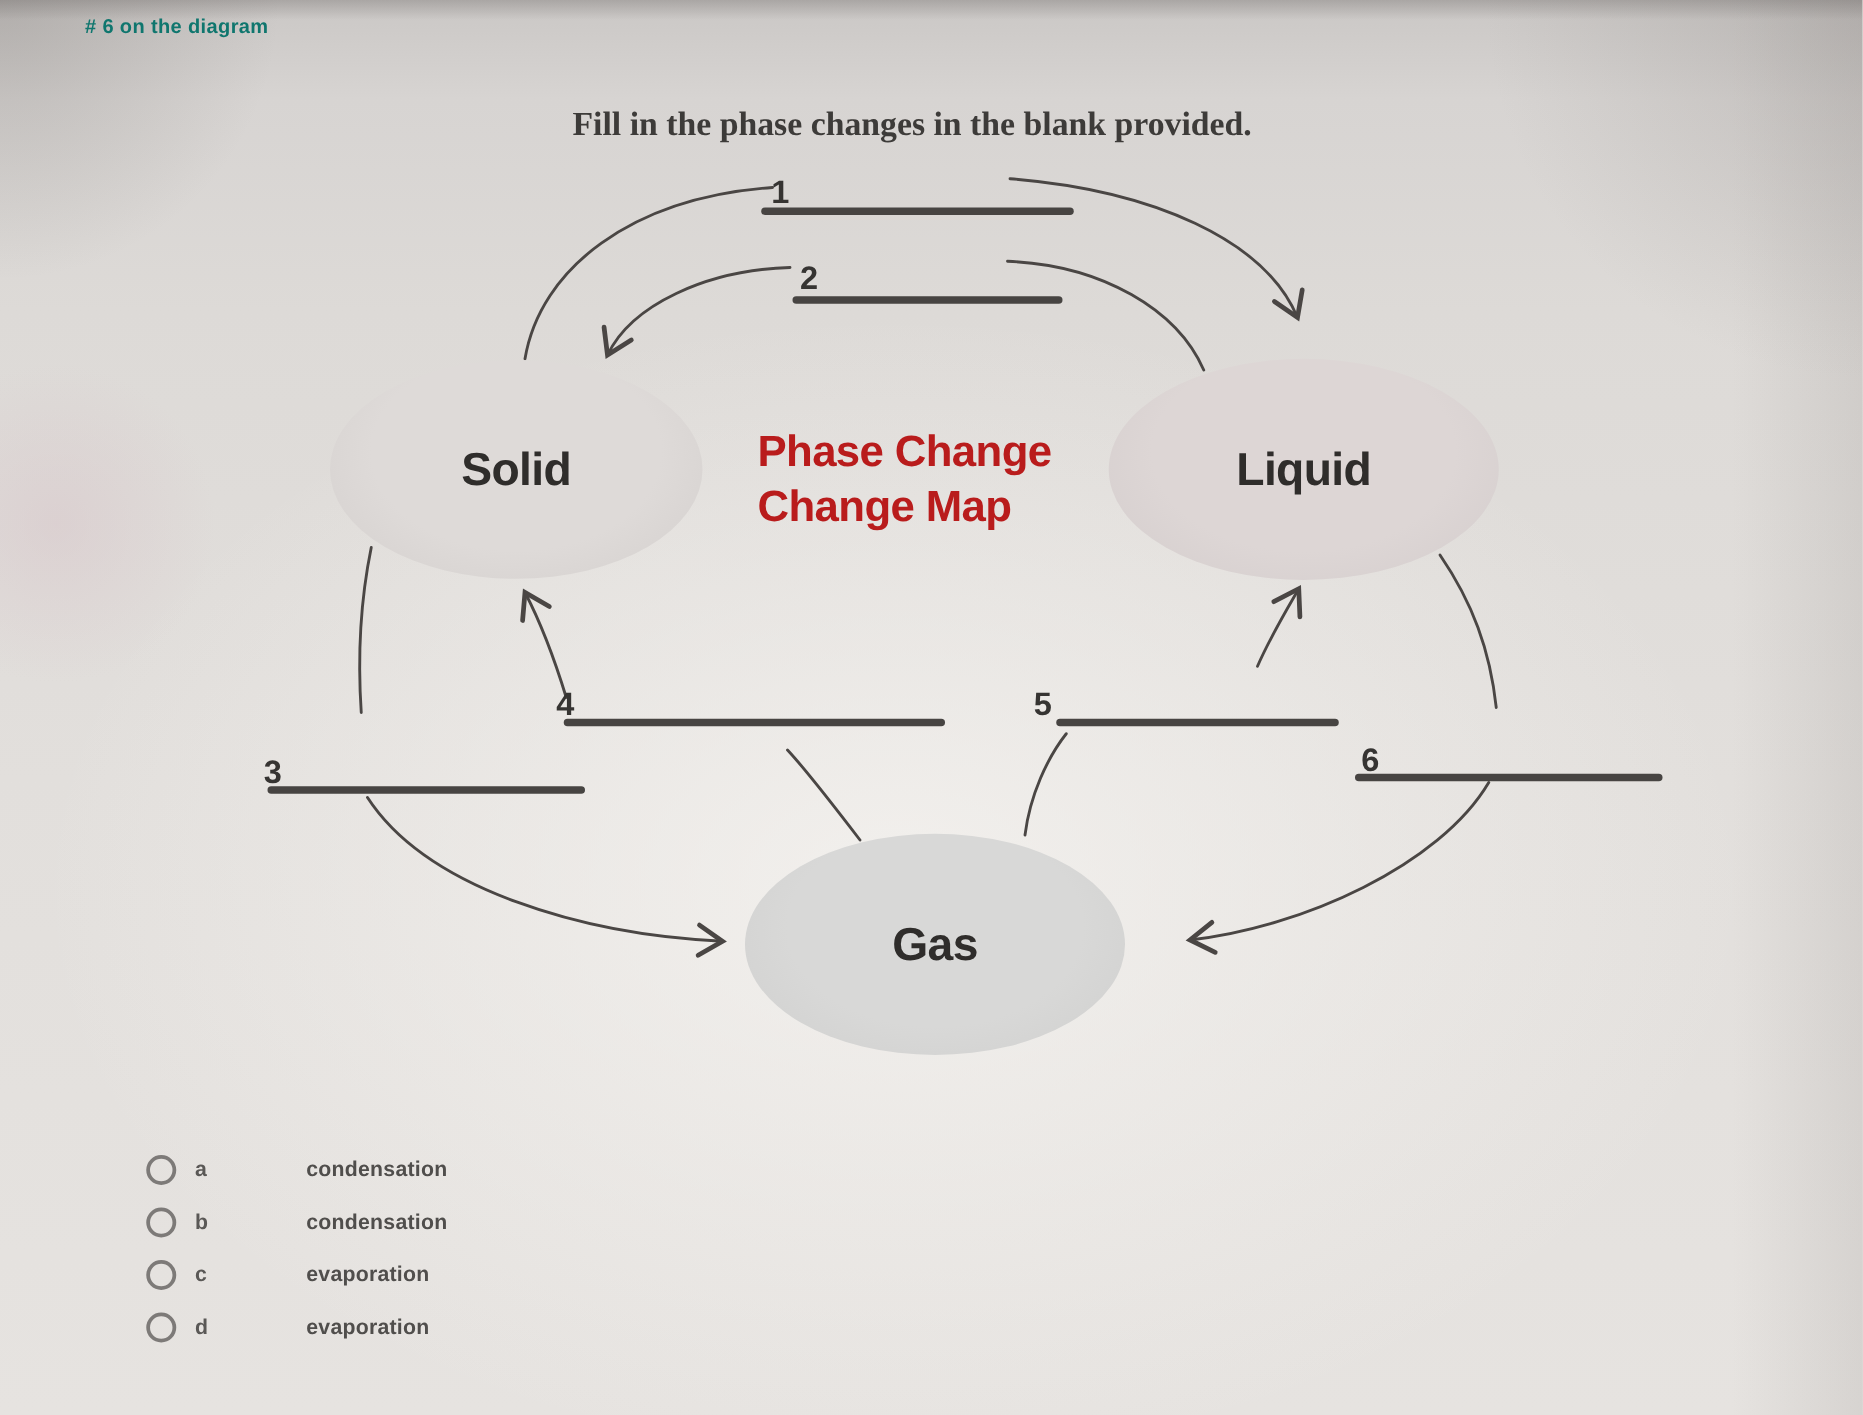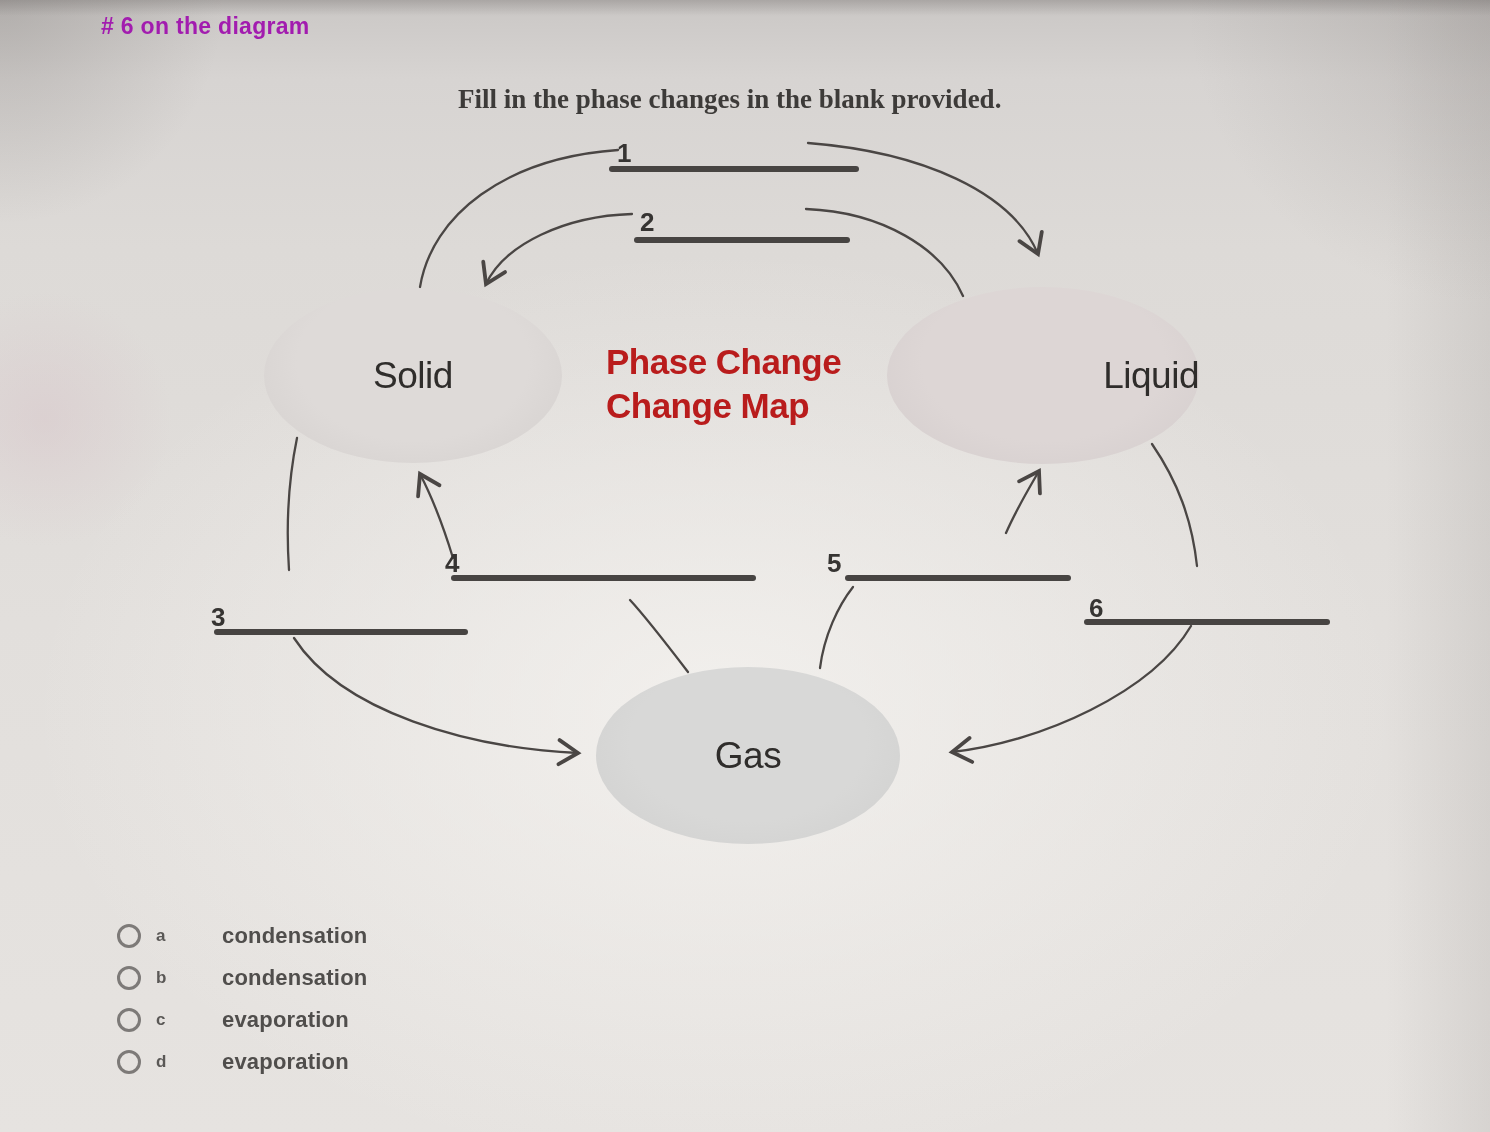--- a/index.html
+++ b/index.html
@@ -13,37 +13,37 @@
     background:
       linear-gradient(180deg, rgba(95,90,88,0.30), rgba(95,90,88,0) 1.4%),
       radial-gradient(circle 320px at 0% 0%, rgba(110,105,102,0.28), rgba(110,105,102,0) 70%),
       radial-gradient(circle 420px at 100% 0%, rgba(140,135,132,0.30), rgba(140,135,132,0) 72%),
       radial-gradient(circle 170px at 3% 37%, rgba(214,194,199,0.45), rgba(214,194,199,0) 75%),
       linear-gradient(270deg, rgba(135,130,127,0.16), rgba(135,130,127,0) 7%),
       radial-gradient(ellipse 950px 640px at 48% 63%, rgba(246,244,241,0.80), rgba(246,244,241,0) 72%),
       linear-gradient(180deg, #cac7c5 0%, #d7d4d2 7%, #dddad7 22%, #e2dfdc 55%, #e6e3e0 100%);
   }
   .note{
-    position:absolute;left:101px;top:13px;
-    font-size:23px;font-weight:600;color:#a21caf;letter-spacing:.3px;
+    position:absolute;left:68px;top:13px;
+    font-size:16px;font-weight:600;color:#0f766e;letter-spacing:.3px;
   }
   .instruction{
     position:absolute;left:458px;top:84px;
     font-family:"Liberation Serif",serif;font-size:27px;font-weight:600;color:#3d3b39;text-align:center;
   }
   svg.arrows{position:absolute;left:0;top:0;}
   .node{
     position:absolute;display:flex;align-items:center;justify-content:center;
     border-radius:50%;
-    font-weight:normal;font-size:37px;color:#2f2d2b;letter-spacing:-0.5px;
+    font-weight:bold;font-size:37px;color:#2f2d2b;letter-spacing:-0.5px;
   }
   .node-solid{left:264px;top:288px;width:298px;height:175px;
     background:radial-gradient(ellipse at 50% 42%, #dedad8 55%, #d3cfcd 100%);}
   .node-liquid{left:887px;top:287px;width:312px;height:177px;
-    background:radial-gradient(ellipse at 50% 42%, #ddd6d5 55%, #d3cccc 100%);justify-content:flex-end;}
+    background:radial-gradient(ellipse at 50% 42%, #ddd6d5 55%, #d3cccc 100%);}
   .node-gas{left:596px;top:667px;width:304px;height:177px;
     background:radial-gradient(ellipse at 50% 42%, #d8d8d7 55%, #cfcfce 100%);}
   .map-title{
     position:absolute;left:606px;top:340px;
     font-weight:bold;font-size:35px;line-height:44px;color:#b91c1c;letter-spacing:-0.5px;
   }
   .blank{position:absolute;}
   .blank .num{
     position:absolute;font-weight:bold;font-size:26px;color:#363432;
   }
@@ -59,21 +59,21 @@
   .blank-6 .num{left:5px;top:-26px;}   .blank-6{left:1084px;top:619px;} .blank-6 .line{width:246px;}
   
   .options{position:absolute;left:117px;top:915px;}
   .option-row{display:flex;align-items:center;height:42px;}
   .radio{
     width:24px;height:24px;border-radius:50%;
     border:3px solid #7d7a78;background:transparent;box-sizing:border-box;
     flex:0 0 auto;
   }
   .opt-letter{margin-left:15px;width:20px;font-size:17px;color:#5a5856;font-weight:600;}
-  .opt-label{margin-left:46px;font-size:22px;color:#504e4c;font-weight:600;letter-spacing:.2px;}
+  .opt-label{margin-left:69px;font-size:17px;color:#504e4c;font-weight:600;letter-spacing:.2px;}
 </style>
 </head>
 <body>
 
 <div class="photo"></div>
 
 <div class="note"># 6 on the diagram</div>
 <div class="instruction">Fill in the phase changes in the blank provided.</div>
 
 <svg class="arrows" width="1490" height="1132" viewBox="0 0 1490 1132">

